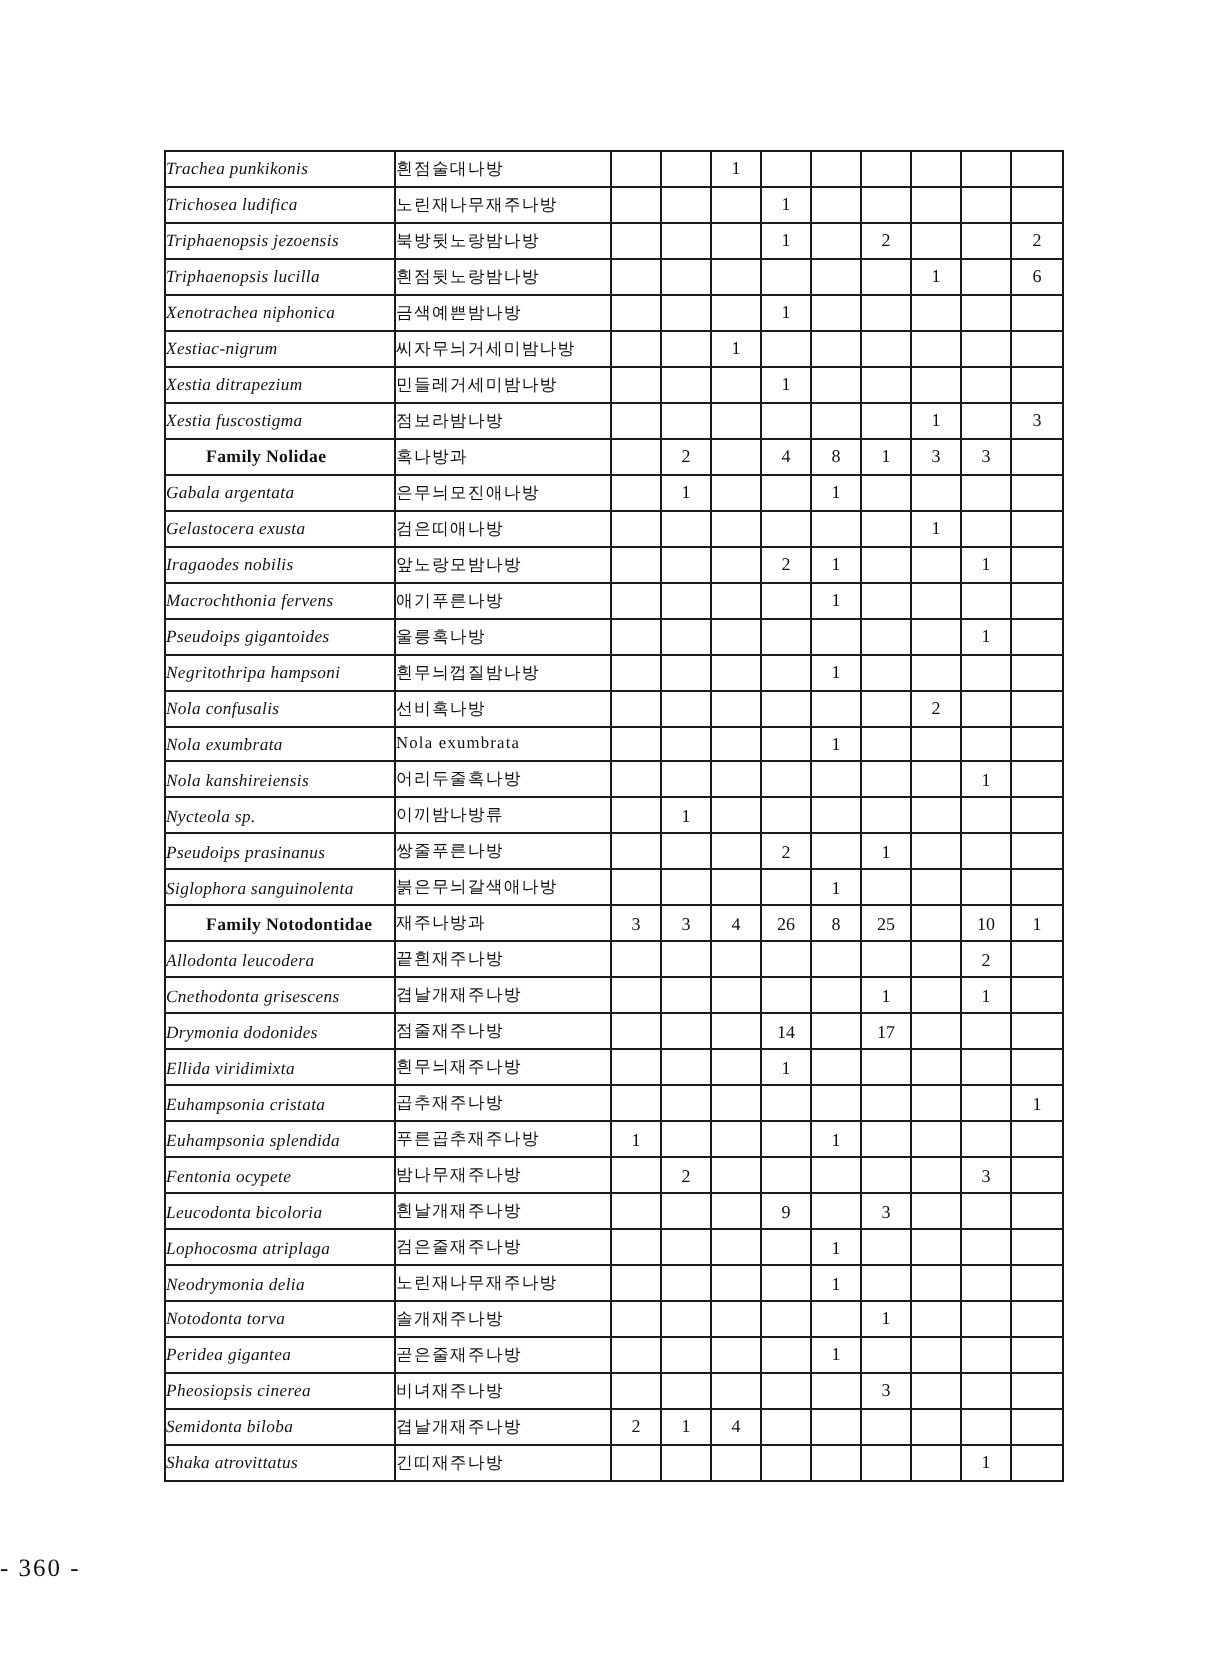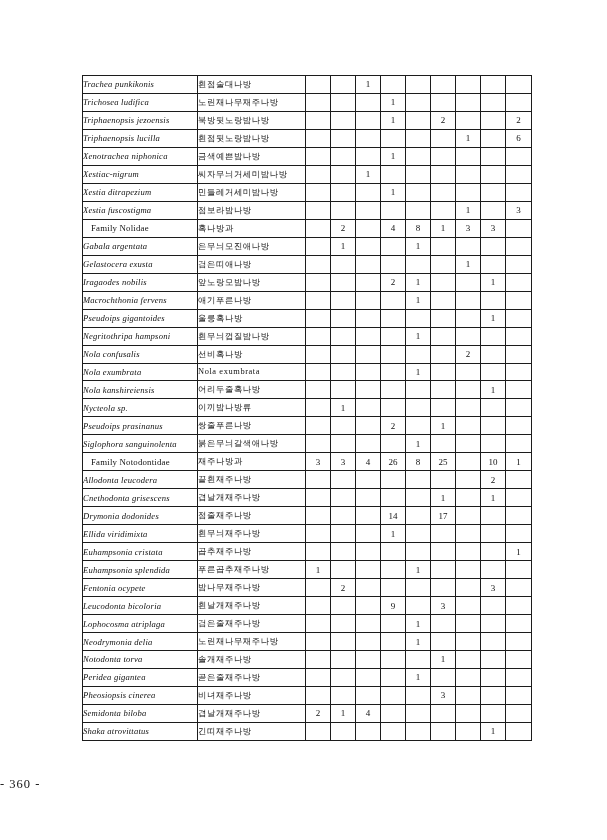--- a/index.html
+++ b/index.html
@@ -31,23 +31,23 @@
   }
   td.sci {
     font-style: italic;
     font-size: 8.6px;
     padding-left: 6px;
     color: #111;
     letter-spacing: 0.2px;
   }
   td.sci.family {
     font-style: normal;
-    font-weight: normal;
+    font-weight: bold;
     font-size: 8.8px;
-    padding-left: 8px;
+    padding-left: 20px;
   }
   td.kor {
     font-size: 8.4px;
     padding-left: 8px;
     color: #111;
     letter-spacing: 0.6px;
     margin-top: 22px;
   }
   td.num {
     font-size: 9px;

